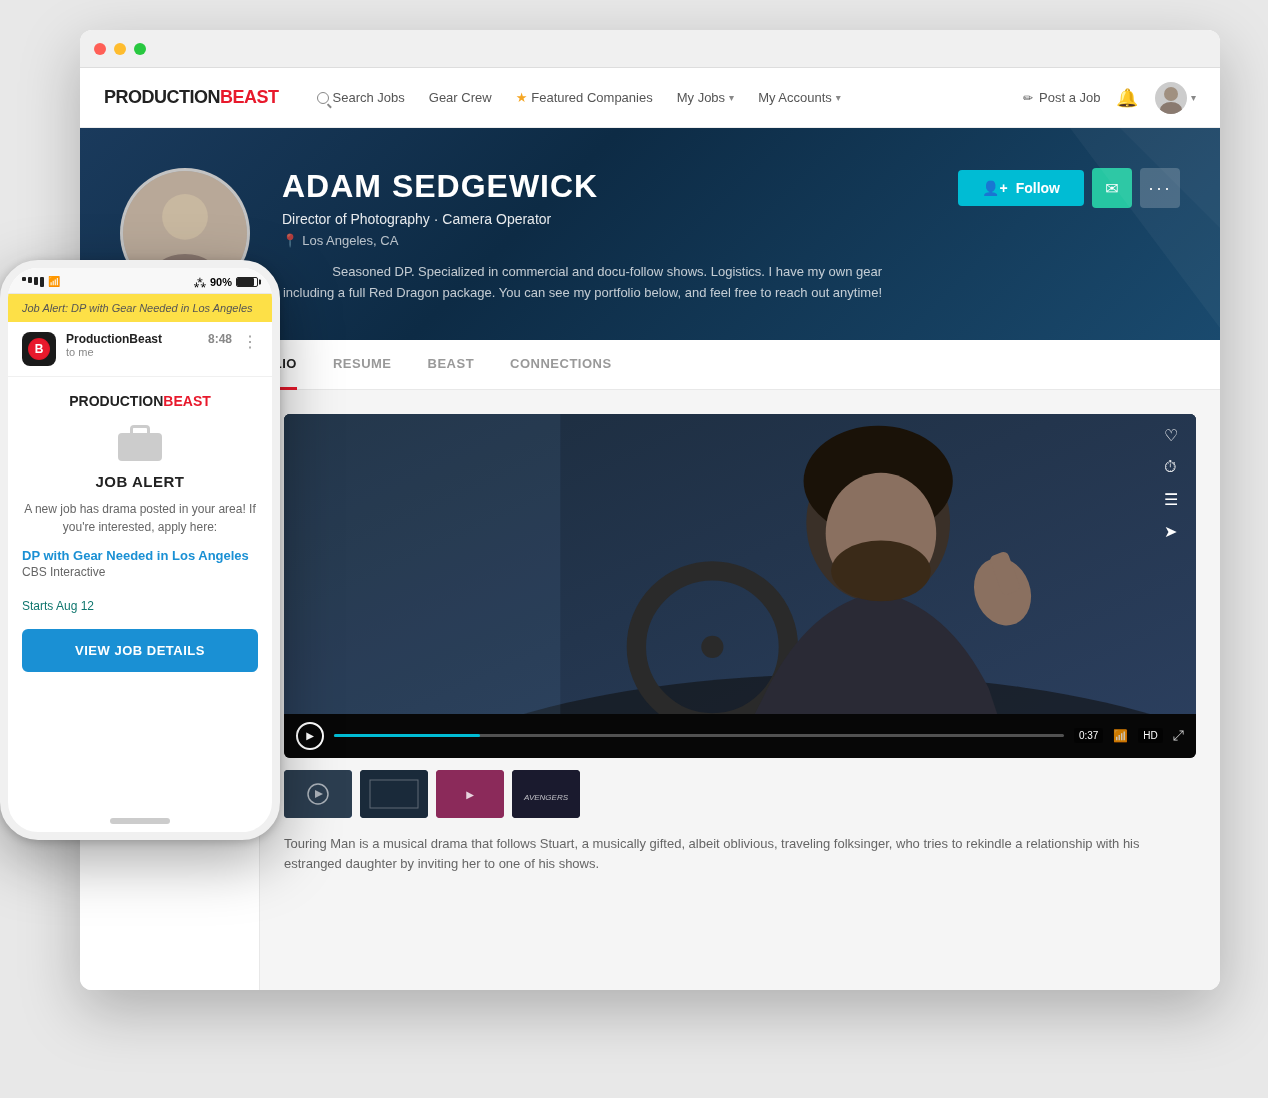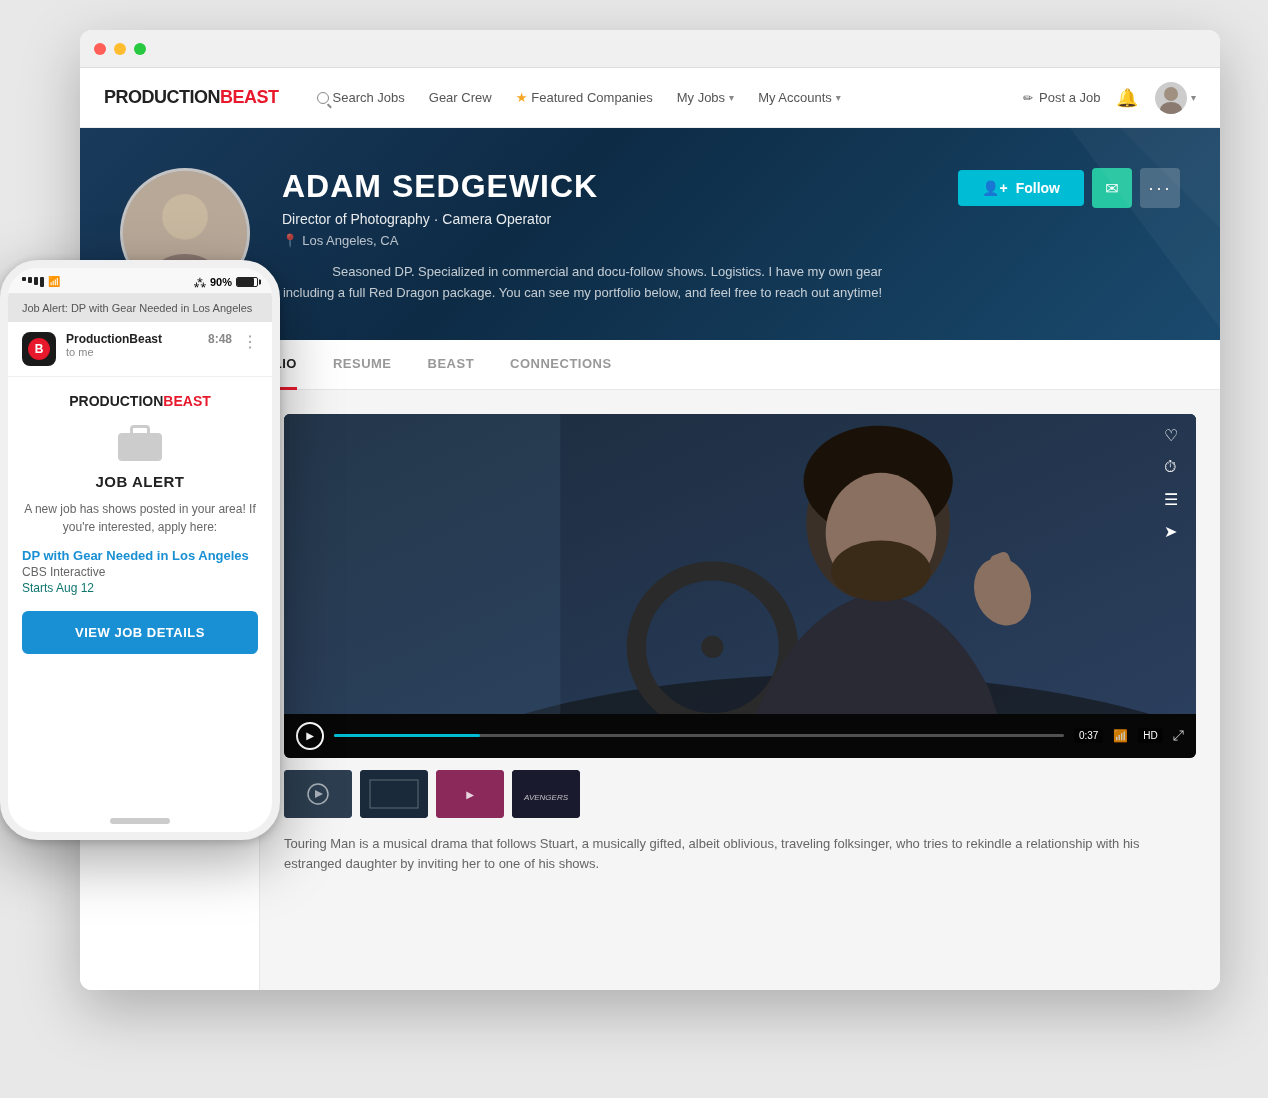--- a/index.html
+++ b/index.html
@@ -445,24 +445,25 @@
       border-radius: 0 1px 1px 0;
     }
     .battery-fill {
       background: #222;
       height: 100%;
       width: 85%;
       border-radius: 1px;
     }
 
     .phone-alert-header {
-      background: #e5e5e5;
+      background: #fde047;
       padding: 8px 14px;
       font-size: 11px;
       color: #555;
+      font-style: italic;
     }
     .phone-notification {
       padding: 10px 14px;
       display: flex;
       align-items: flex-start;
       gap: 10px;
       border-bottom: 1px solid #f0f0f0;
     }
     .notif-icon {
       width: 34px; height: 34px;
@@ -541,21 +542,21 @@
     }
     .phone-job-link {
       color: #1a90d4;
       font-size: 13px;
       font-weight: 600;
       margin-bottom: 2px;
     }
     .phone-job-company {
       font-size: 12px;
       color: #666;
-      margin-bottom: 2px;
+      margin-bottom: 20px;
     }
     .phone-job-date {
       font-size: 12px;
       color: #0f766e;
       margin-bottom: 16px;
     }
     .phone-cta-btn {
       background: #1a90d4;
       color: #fff;
       border: none;
@@ -850,21 +851,21 @@
       </div>
 
       <div class="job-alert-icon">
         <div class="briefcase-icon">
           <div class="briefcase-handle"></div>
           <div class="briefcase-body"></div>
         </div>
       </div>
 
       <div class="phone-job-alert-title">JOB ALERT</div>
-      <div class="phone-job-alert-text">A new job has shows posted in your area! If you're interested, apply here:</div>
+      <div class="phone-job-alert-text">A new job has drama posted in your area! If you're interested, apply here:</div>
 
       <div class="phone-job-link">DP with Gear Needed in Los Angeles</div>
       <div class="phone-job-company">CBS Interactive</div>
       <div class="phone-job-date">Starts Aug 12</div>
 
       <button class="phone-cta-btn">VIEW JOB DETAILS</button>
     </div>
 
     <div class="phone-bottom"></div>
   </div>

